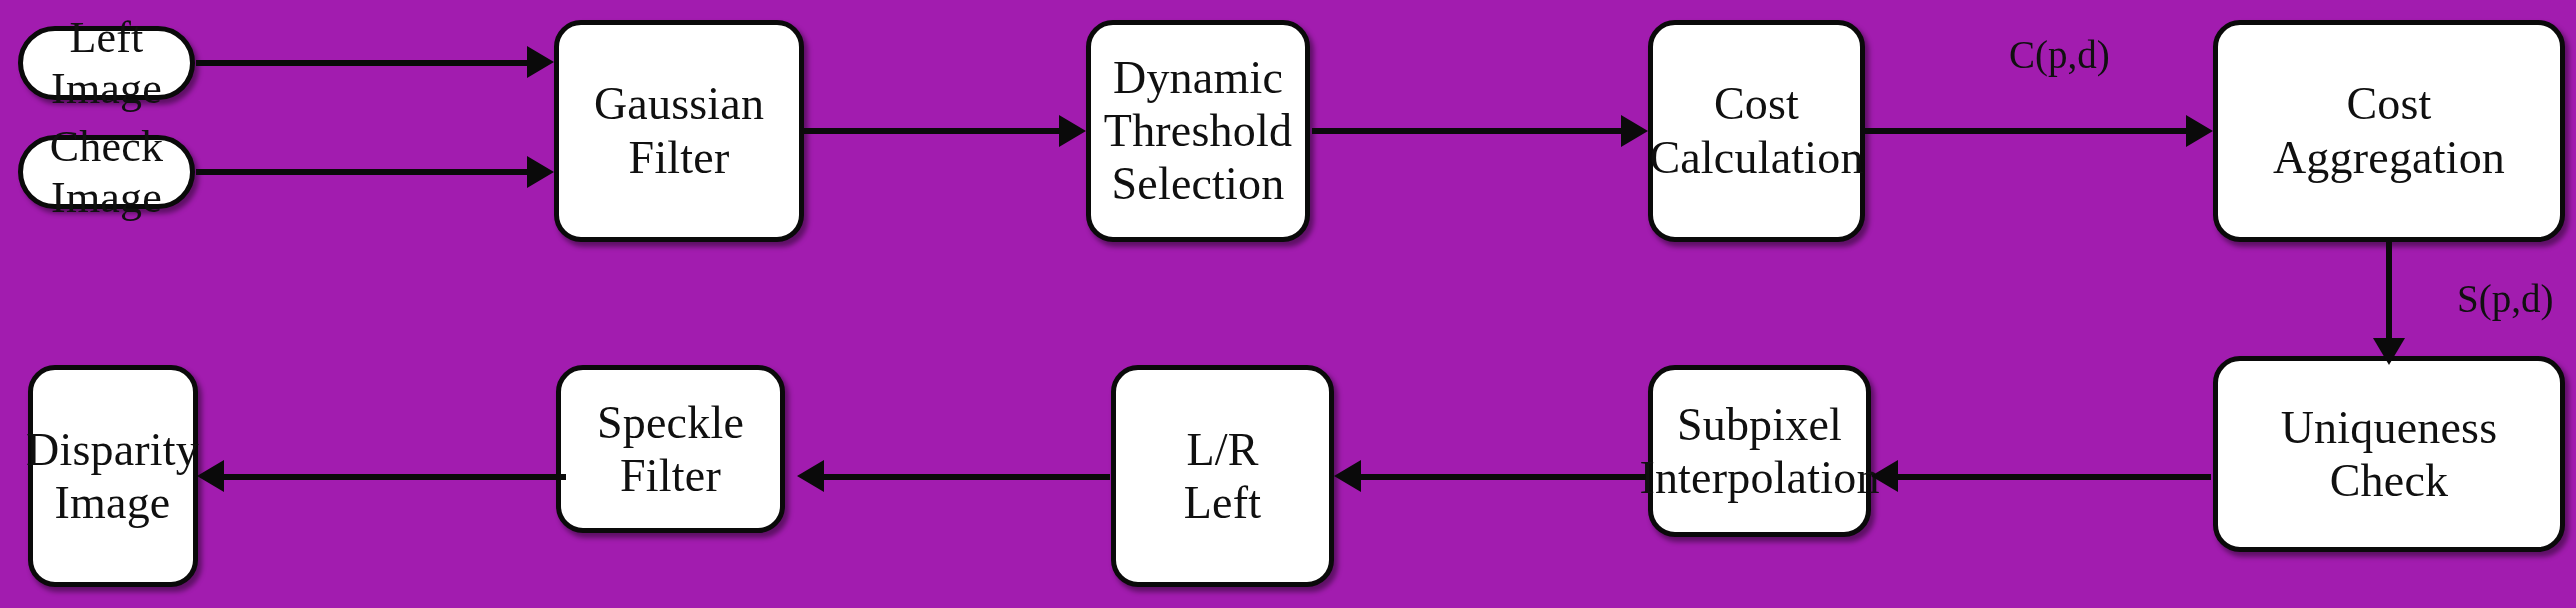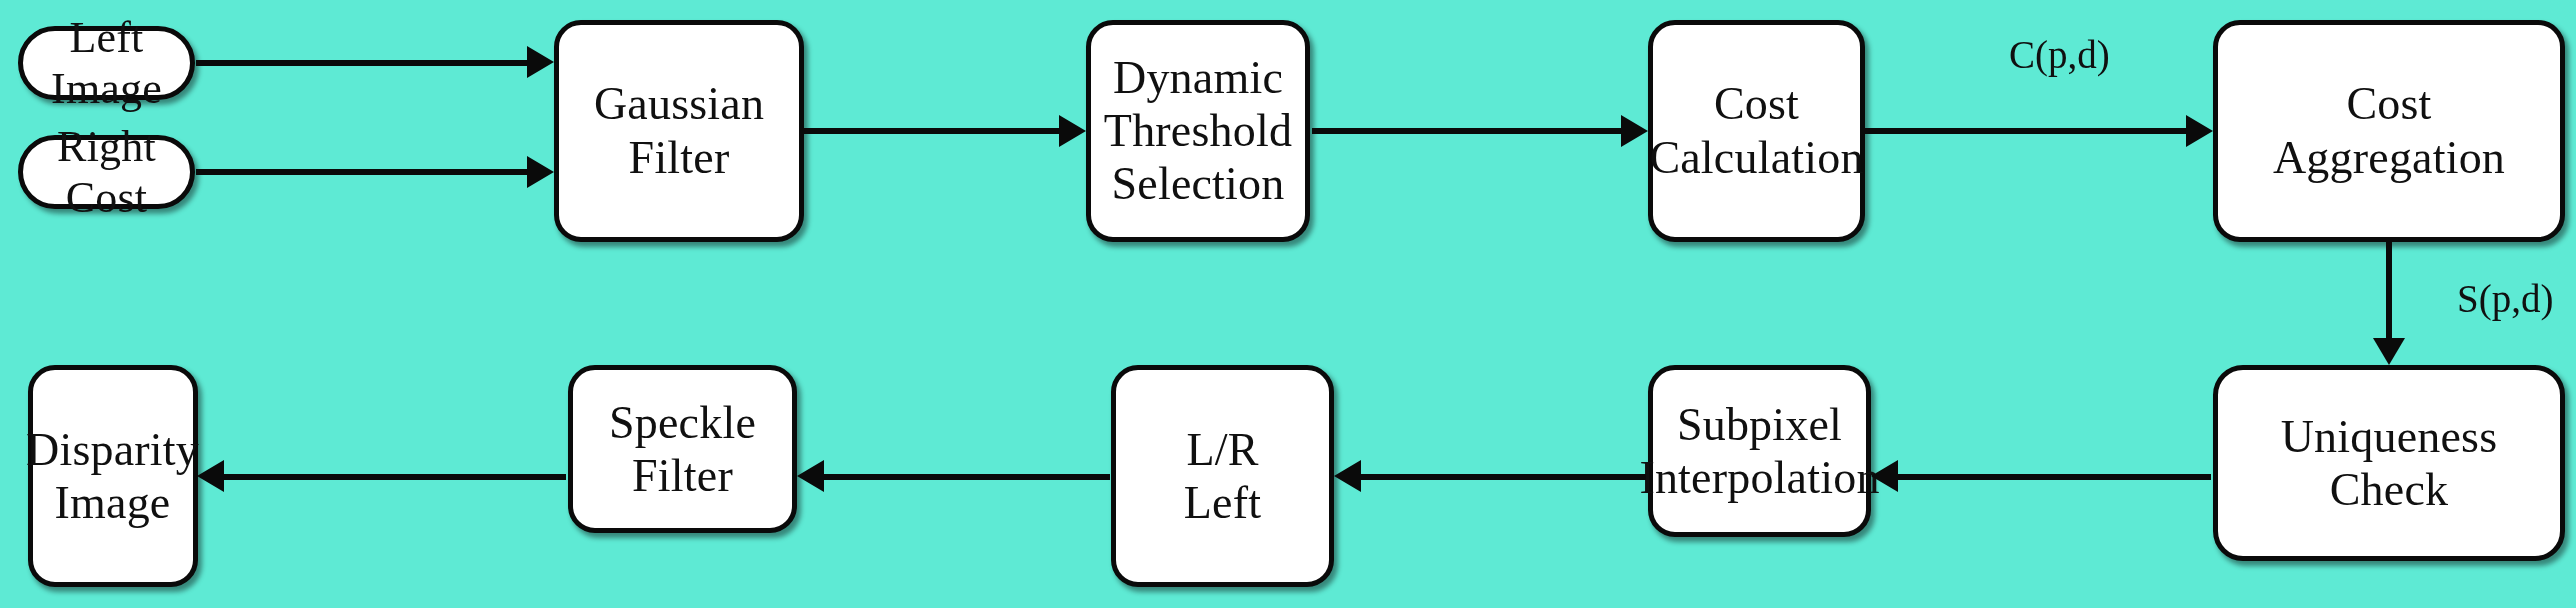--- a/index.html
+++ b/index.html
@@ -5,21 +5,21 @@
 <style>
   html, body {
     margin: 0;
     padding: 0;
     background: #ffffff;
   }
   #canvas {
     position: relative;
     width: 2576px;
     height: 609px;
-    background: #5eead4;
+    background: #a21caf;
     overflow: hidden;
     font-family: "Liberation Serif", "DejaVu Serif", serif;
   }
 
   
   .node {
     position: absolute;
     box-sizing: border-box;
     background: #ffffff;
     border: 5.5px solid #0a0a0a;
@@ -93,21 +93,21 @@
 </head>
 <body>
 
 <div id="canvas">
 
   <div class="node pill" style="left:18px; top:26px; width:177px; height:74px;">
     <span class="node-label">Left Image</span>
   </div>
 
   <div class="node pill" style="left:18px; top:135px; width:177px; height:74px;">
-    <span class="node-label">Right Cost</span>
+    <span class="node-label">Check Image</span>
   </div>
 
   <div class="node" style="left:554px; top:19.6px; width:250px; height:222px;padding-left:8px;">
     <span class="node-label">Gaussian
 Filter</span>
   </div>
 
   <div class="node" style="left:1086px; top:19.6px; width:224px; height:222px;">
     <span class="node-label">Dynamic
 Threshold
@@ -117,36 +117,36 @@
   <div class="node" style="left:1648px; top:19.6px; width:217px; height:222px;">
     <span class="node-label">Cost
 Calculation</span>
   </div>
 
   <div class="node" style="left:2213px; top:19.6px; width:352px; height:222px;">
     <span class="node-label">Cost
 Aggregation</span>
   </div>
 
-  <div class="node" style="left:2213px; top:365px; width:352px; height:196px;border-radius:30px;">
+  <div class="node" style="left:2213px; top:356px; width:352px; height:196px;">
     <span class="node-label">Uniqueness
 Check</span>
   </div>
 
   <div class="node" style="left:1648px; top:365px; width:223px; height:172px;">
     <span class="node-label">Subpixel
 Interpolation</span>
   </div>
 
   <div class="node" style="left:1111px; top:365px; width:223px; height:222px;">
     <span class="node-label">L/R
 Left</span>
   </div>
 
-  <div class="node" style="left:568px; top:365px; width:229px; height:168px;">
+  <div class="node" style="left:556px; top:365px; width:229px; height:168px;">
     <span class="node-label">Speckle
 Filter</span>
   </div>
 
   <div class="node" style="left:27.5px; top:365px; width:170px; height:222px;">
     <span class="node-label">Disparity
 Image</span>
   </div>
 
   <div class="edge-h" style="left:196px; top:60px; width:333px;"></div>

